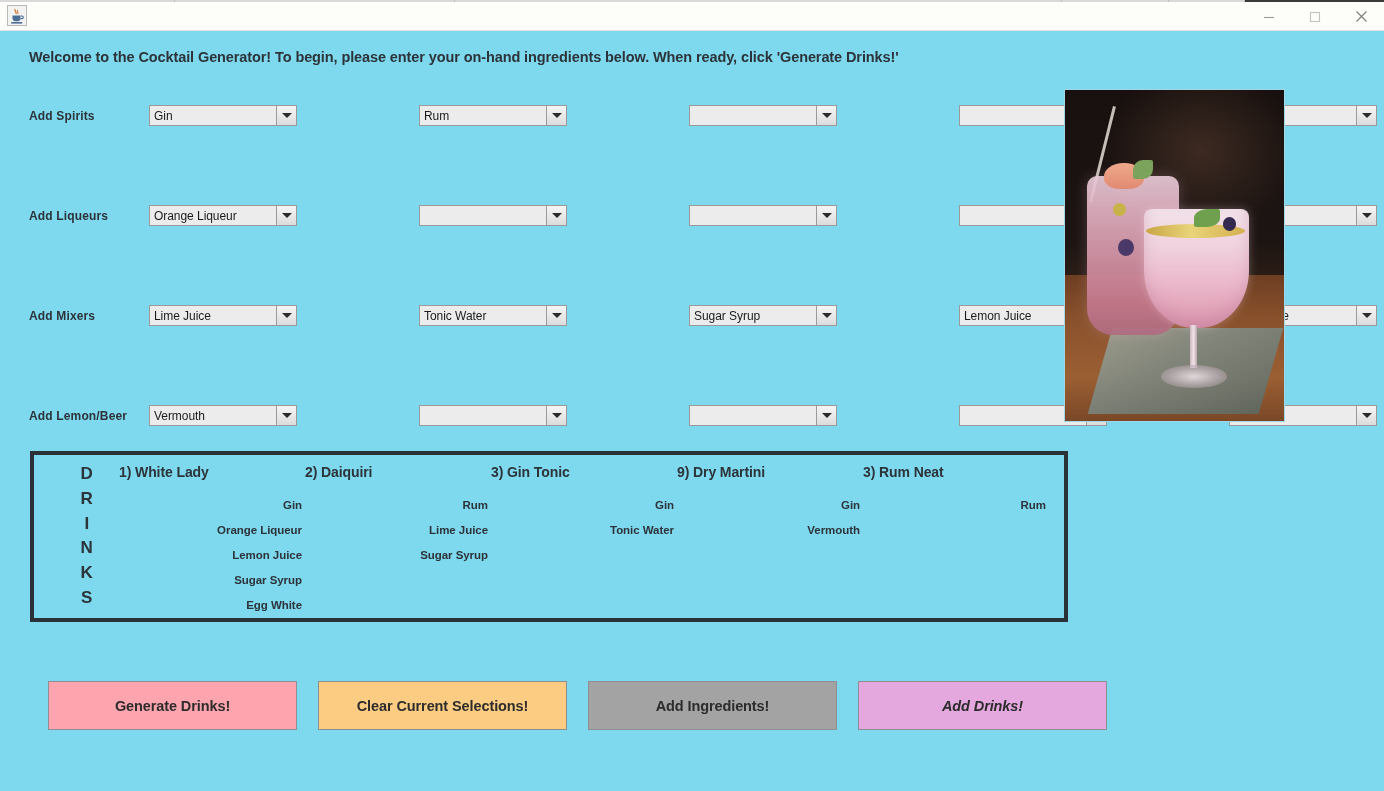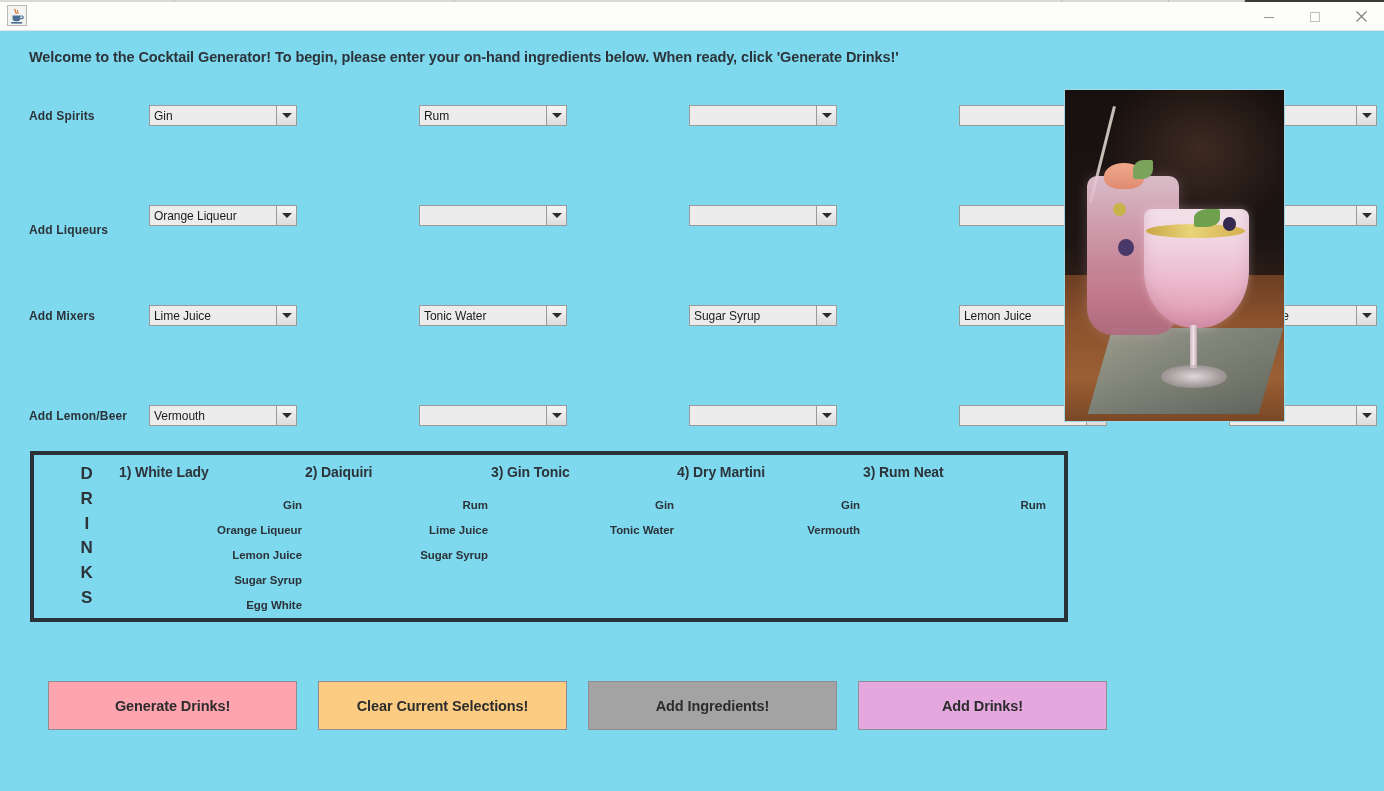--- a/index.html
+++ b/index.html
@@ -348,21 +348,21 @@
     display: flex;
     align-items: center;
     justify-content: center;
     font-size: 14.5px;
     font-weight: bold;
     color: #2c2c2c;
     letter-spacing: -0.1px;
     cursor: default;
     white-space: nowrap;
   }
-  .btn:last-child { margin-right: 8px; }
+  .btn:last-child { margin-right: 8px; font-style: italic; }
 </style>
 </head>
 <body>
 
 <div id="app">
 
   <div class="titlebar">
     <div class="titlebar-topline">
       <div class="seg" style="left:174px"></div>
       <div class="seg" style="left:454px"></div>
@@ -434,21 +434,21 @@
           </div>
       </div>
       <div class="combo">
         <div class="combo-text"></div>
         <div class="combo-arrow">
             <i></i>
           </div>
       </div>
     </div>
 
-    <div class="row-label" style="top:192px">Add Liqueurs</div>
+    <div class="row-label" style="top:178px">Add Liqueurs</div>
     <div class="combo-row" style="top:174px">
       <div class="combo">
         <div class="combo-text">Orange Liqueur</div>
         <div class="combo-arrow">
             <i></i>
           </div>
       </div>
       <div class="combo">
         <div class="combo-text"></div>
         <div class="combo-arrow">
@@ -595,21 +595,21 @@
 
         <div class="drink-col">
           <div class="drink-title">3) Gin Tonic</div>
           <div class="drink-ings">
             <div class="drink-ing">Gin</div>
             <div class="drink-ing">Tonic Water</div>
           </div>
         </div>
 
         <div class="drink-col">
-          <div class="drink-title">4) Dry Martini</div>
+          <div class="drink-title">9) Dry Martini</div>
           <div class="drink-ings">
             <div class="drink-ing">Gin</div>
             <div class="drink-ing">Vermouth</div>
           </div>
         </div>
 
         <div class="drink-col">
           <div class="drink-title">3) Rum Neat</div>
           <div class="drink-ings">
             <div class="drink-ing">Rum</div>

